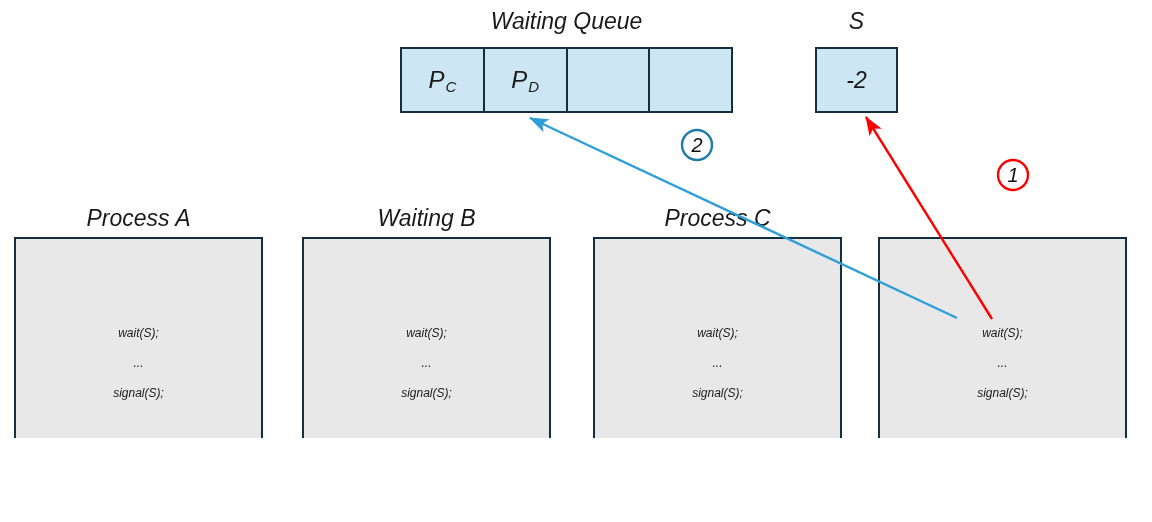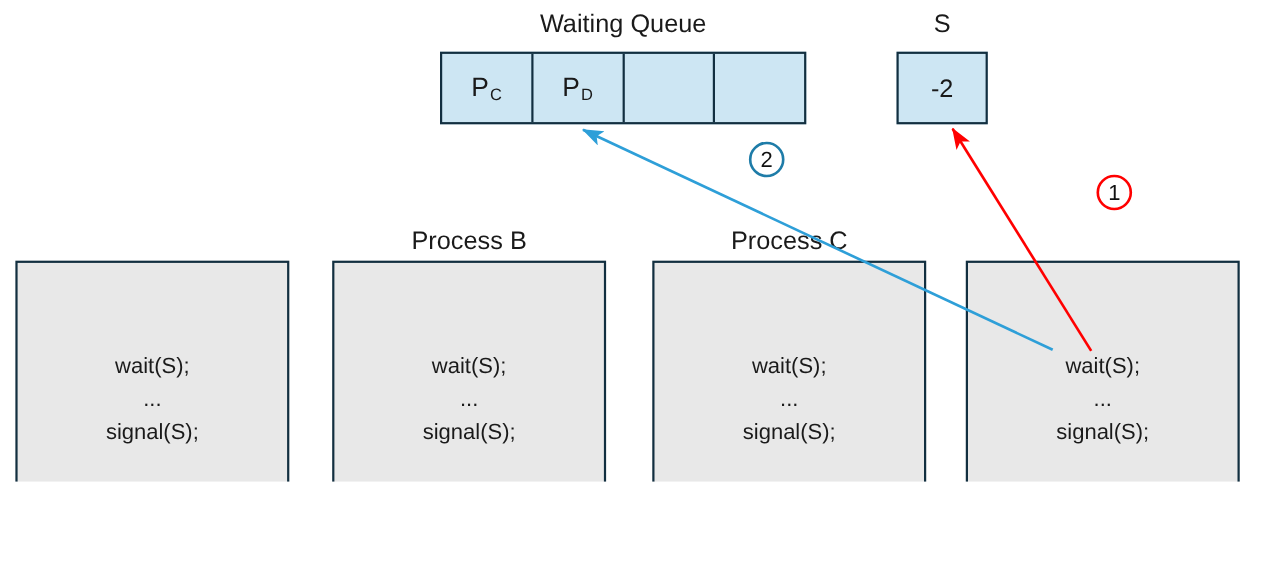--- a/index.html
+++ b/index.html
@@ -8,20 +8,21 @@
     background: #ffffff;
     font-family: "Liberation Sans", sans-serif;
     color: #1a1a1a;
   }
   .canvas {
     position: relative;
     width: 1152px;
     height: 438px;
     background: #ffffff;
     overflow: hidden;
+    font-style: italic;
   }
   .title {
     position: absolute;
     text-align: center;
     font-size: 23px;
     color: #1a1a1a;
     white-space: nowrap;
   }
   .wq-title { left: 400px; top: 8px; width: 333px; }
   .s-title  { left: 815px; top: 8px; width: 83px; }
@@ -78,21 +79,21 @@
     width: 249px; height: 251px;
     box-sizing: border-box;
     border: 2.5px solid #122f40;
     background: #e8e8e8;
     display: flex;
     flex-direction: column;
     align-items: center;
     justify-content: center;
   }
   .code-line {
-    font-size: 20px;
+    font-size: 12px;
     line-height: 30px;
     text-align: center;
   }
   .pa { left: 14px; }
   .pb { left: 302px; }
   .pc { left: 593px; }
   .pd { left: 878px; }
 
   .overlay {
     position: absolute;
@@ -130,27 +131,28 @@
       <span></span>
         <span class="sub"></span>
     </div>
   </div>
 
   <div class="title s-title">S</div>
   <div class="s-box">
     <span>-2</span>
   </div>
 
+  <div class="ptitle pa">Process A</div>
   <div class="pbox pa">
     <div class="code-line">wait(S);</div>
     <div class="code-line">...</div>
     <div class="code-line">signal(S);</div>
   </div>
 
-  <div class="ptitle pb">Process B</div>
+  <div class="ptitle pb">Waiting B</div>
   <div class="pbox pb">
     <div class="code-line">wait(S);</div>
     <div class="code-line">...</div>
     <div class="code-line">signal(S);</div>
   </div>
 
   <div class="ptitle pc">Process C</div>
   <div class="pbox pc">
     <div class="code-line">wait(S);</div>
     <div class="code-line">...</div>

